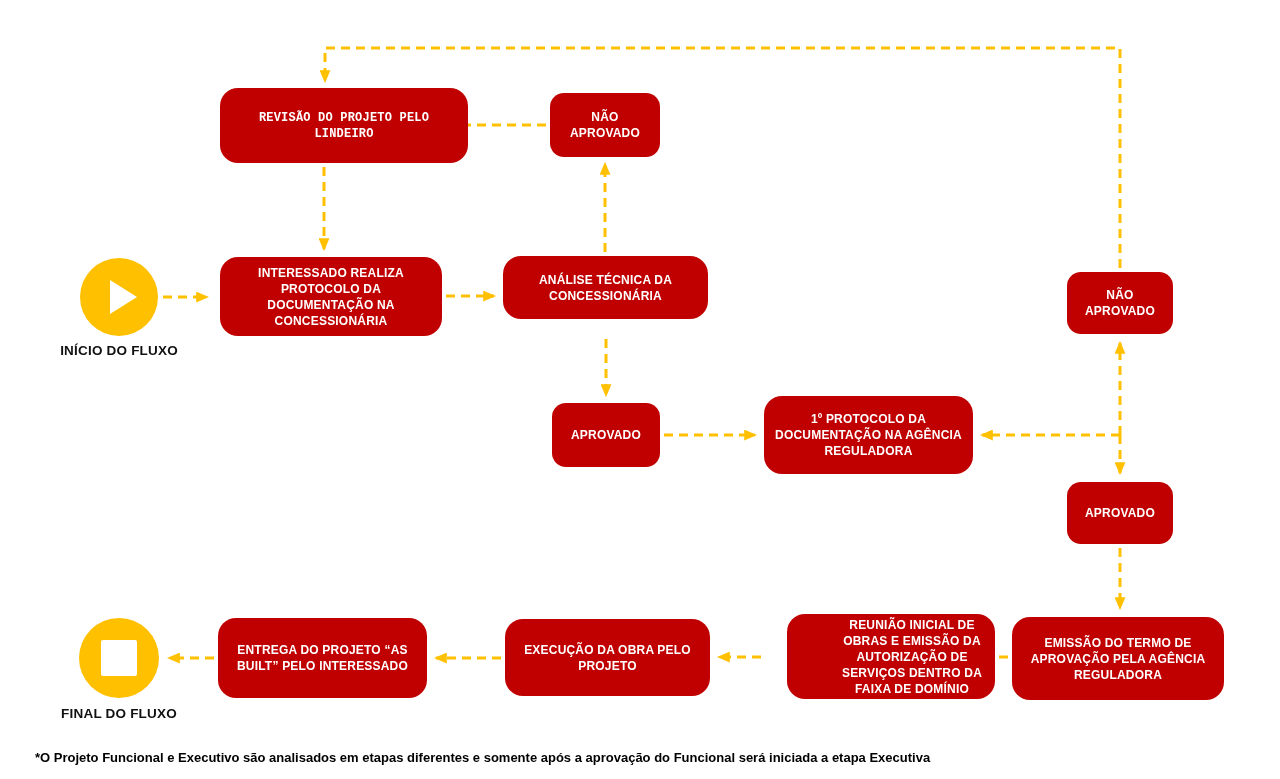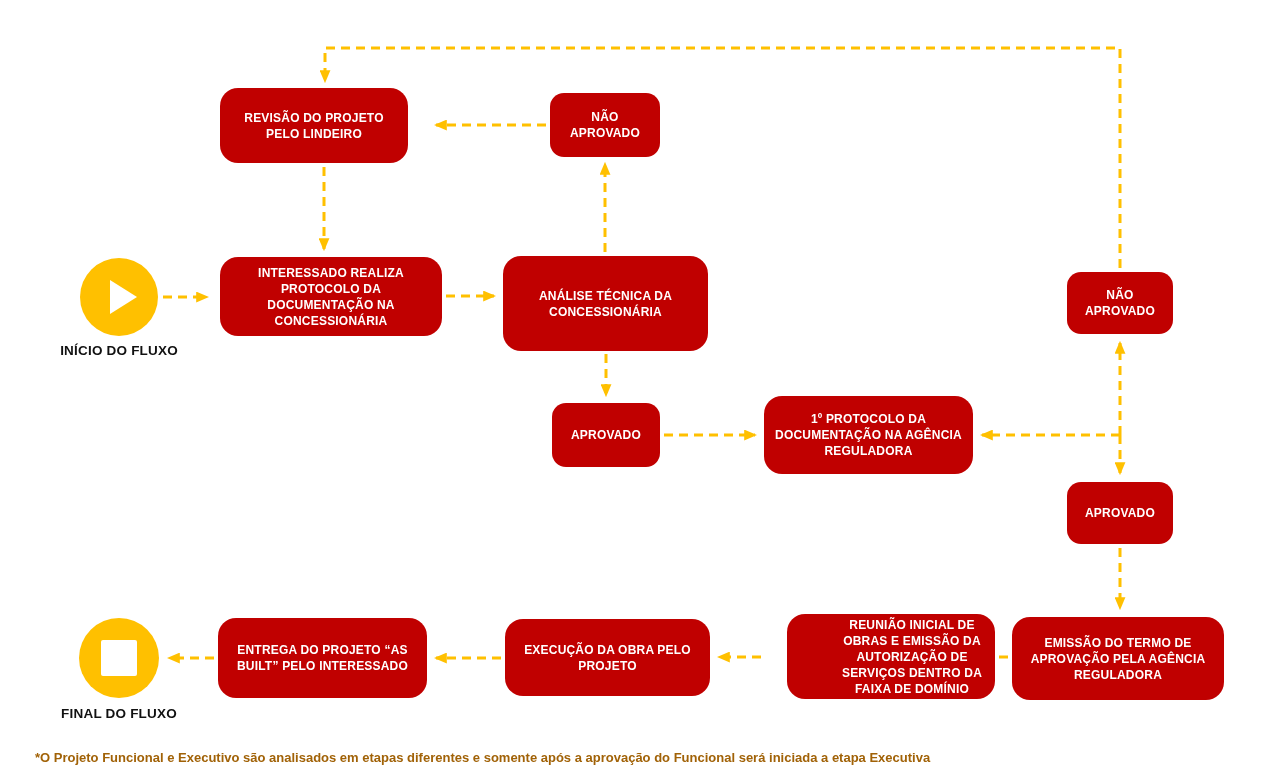--- a/index.html
+++ b/index.html
@@ -62,21 +62,21 @@
     font-size: 13.5px;
     color: #111111;
     letter-spacing: 0.2px;
   }
   .footnote {
     position: absolute;
     left: 35px;
     top: 750px;
     font-weight: bold;
     font-size: 13px;
-    color: #a16207;
+    color: #000000;
   }
 </style>
 </head>
 <body>
 
 <div class="canvas">
 
   <svg class="connectors" viewBox="0 0 1280 779" xmlns="http://www.w3.org/2000/svg">
     <defs>
       <marker id="ah" viewBox="0 0 12 10" refX="10" refY="5" markerWidth="13" markerHeight="11" markerUnits="userSpaceOnUse" orient="auto">
@@ -106,27 +106,27 @@
   <div class="terminal" style="left:80px; top:258px; width:78px; height:78px;">
     <span class="play-shape"></span>
   </div>
   <div class="flow-label" style="left:39px; top:343px;">INÍCIO DO FLUXO</div>
 
   <div class="terminal" style="left:79px; top:618px; width:80px; height:80px;">
     <span class="stop-shape"></span>
   </div>
   <div class="flow-label" style="left:39px; top:706px;">FINAL DO FLUXO</div>
 
-  <div class="node" style="left:220px; top:88px; width:188px; height:75px;">REVISÃO DO PROJETO PELO LINDEIRO</div>
+  <div class="node" style="left:220px; top:88px; width:248px; height:75px;font-family:Liberation Mono, monospace;">REVISÃO DO PROJETO PELO LINDEIRO</div>
 
   <div class="node small" style="left:550px; top:93px; width:110px; height:64px;">NÃO APROVADO</div>
 
   <div class="node" style="left:220px; top:257px; width:222px; height:79px;">INTERESSADO REALIZA PROTOCOLO DA DOCUMENTAÇÃO NA CONCESSIONÁRIA</div>
 
-  <div class="node" style="left:503px; top:256px; width:205px; height:95px;">ANÁLISE TÉCNICA DA CONCESSIONÁRIA</div>
+  <div class="node" style="left:503px; top:256px; width:205px; height:63px;">ANÁLISE TÉCNICA DA CONCESSIONÁRIA</div>
 
   <div class="node small" style="left:1067px; top:272px; width:106px; height:62px;">NÃO APROVADO</div>
 
   <div class="node small" style="left:552px; top:403px; width:108px; height:64px;">APROVADO</div>
 
   <div class="node" style="left:764px; top:396px; width:209px; height:78px;">1º PROTOCOLO DA DOCUMENTAÇÃO NA AGÊNCIA REGULADORA</div>
 
   <div class="node small" style="left:1067px; top:482px; width:106px; height:62px;">APROVADO</div>
 
   <div class="node" style="left:1012px; top:617px; width:212px; height:83px;">EMISSÃO DO TERMO DE APROVAÇÃO PELA AGÊNCIA REGULADORA</div>

